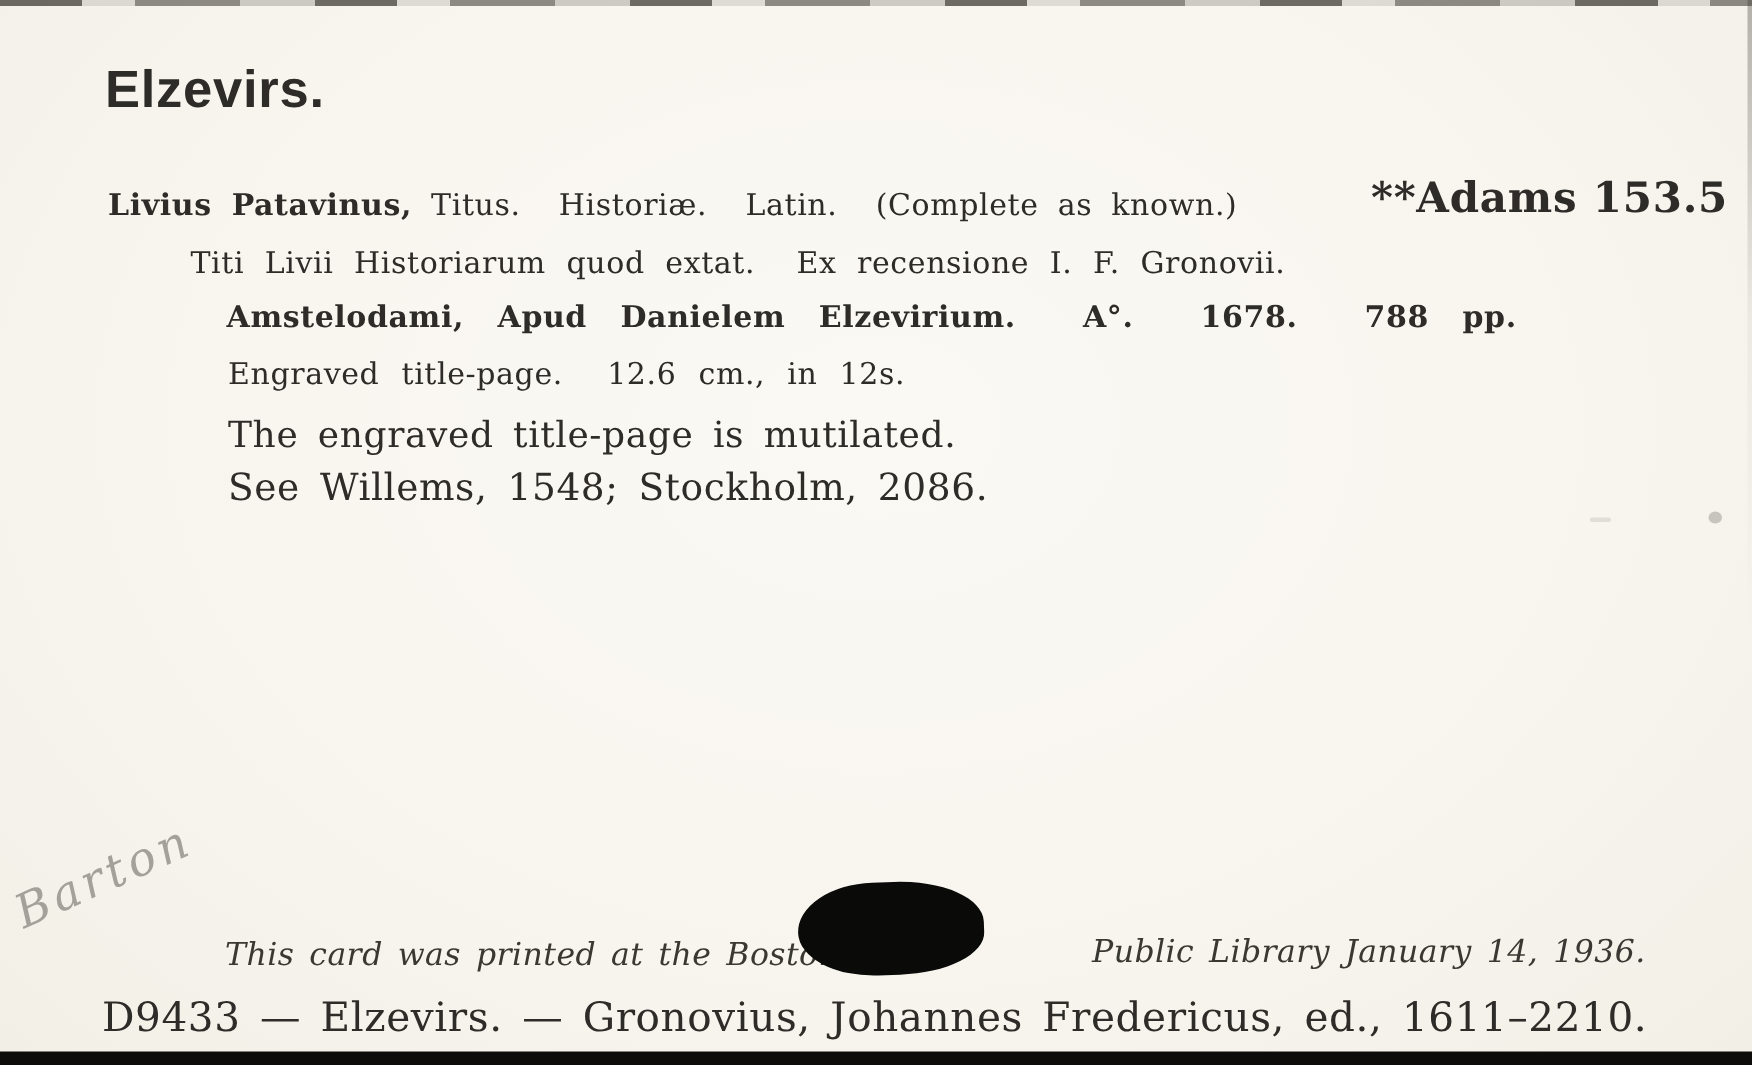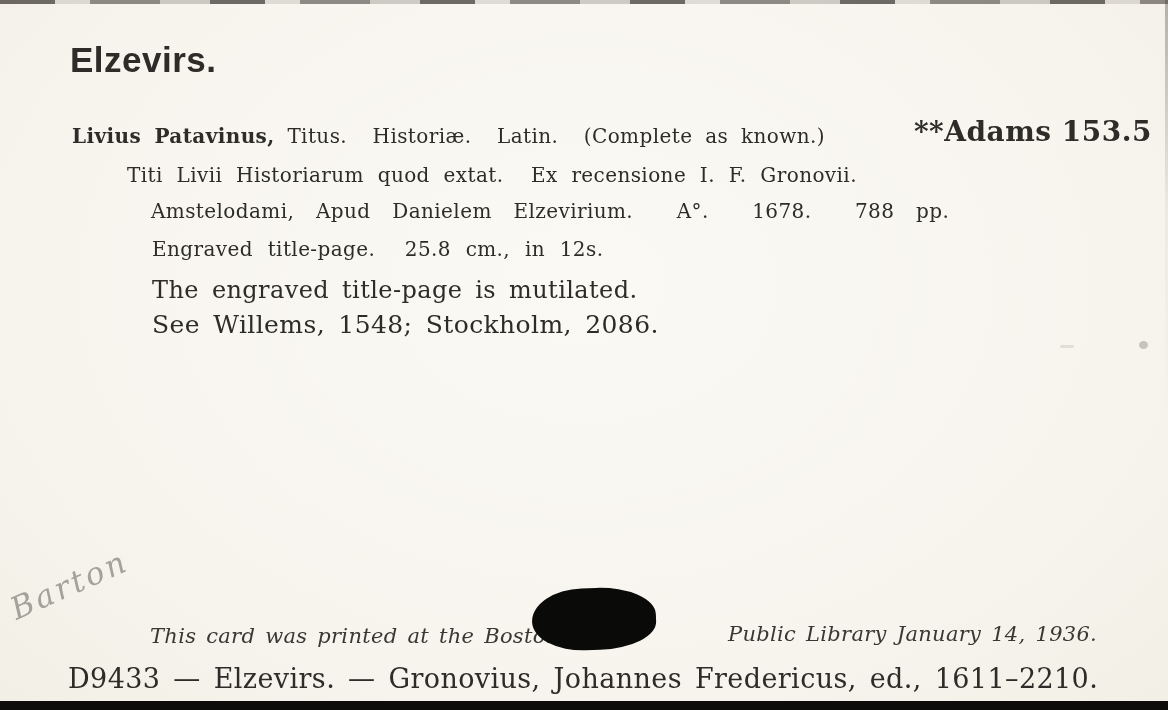--- a/index.html
+++ b/index.html
@@ -40,21 +40,21 @@
   .callnum{
     position:absolute;right:16px;top:84px;
     font-size:28px;font-weight:bold;letter-spacing:.5px;
     white-space:pre-wrap;
     margin-top:31px;
   }
   .line{position:absolute;font-size:20px;white-space:pre-wrap;letter-spacing:.4px;}
   .l1{left:72px;top:124px;word-spacing:6px;}
   .l1 .author{font-weight:bold;}
   .l2{left:127px;top:163px;word-spacing:7px;}
-  .l3{left:151px;top:199px;word-spacing:15px;}
+  .l3{left:151px;top:199px;word-spacing:15px;font-weight:bold;}
   .l4{left:152px;top:237px;word-spacing:8px;}
   .note{position:absolute;font-size:24px;white-space:pre-wrap;letter-spacing:.4px;}
   .n1{left:152px;top:276px;word-spacing:5px;}
   .n2{left:152px;top:310px;font-size:25px;word-spacing:5px;}
 
   .handwriting{
     position:absolute;left:12px;top:592px;
     font-size:31px;font-style:italic;color:#a3a19a;
     transform:rotate(-24deg);transform-origin:left center;
     letter-spacing:3px;
@@ -84,21 +84,21 @@
   <div class="edge-right"></div>
 
   <div class="heading">Elzevirs.</div>
 
   <div class="callnum">**Adams 153.5</div>
 
   <div class="line l1"><span class="author">Livius Patavinus,</span><span> Titus.  Historiæ.  Latin.  (Complete as known.)</span></div>
 
   <div class="line l2">Titi Livii Historiarum quod extat.  Ex recensione I. F. Gronovii.</div>
   <div class="line l3">Amstelodami, Apud Danielem Elzevirium.  A°.  1678.  788 pp.</div>
-  <div class="line l4">Engraved title-page.  25.8 cm., in 12s.</div>
+  <div class="line l4">Engraved title-page.  12.6 cm., in 12s.</div>
 
   <div class="note n1">The engraved title-page is mutilated.</div>
   <div class="note n2">See Willems, 1548; Stockholm, 2086.</div>
 
   <div class="handwriting">Barton</div>
 
   <div class="imprint imp-left">This card was printed at the Boston</div>
   <div class="redaction"></div>
   <div class="imprint imp-right">Public Library January 14, 1936.</div>
 

